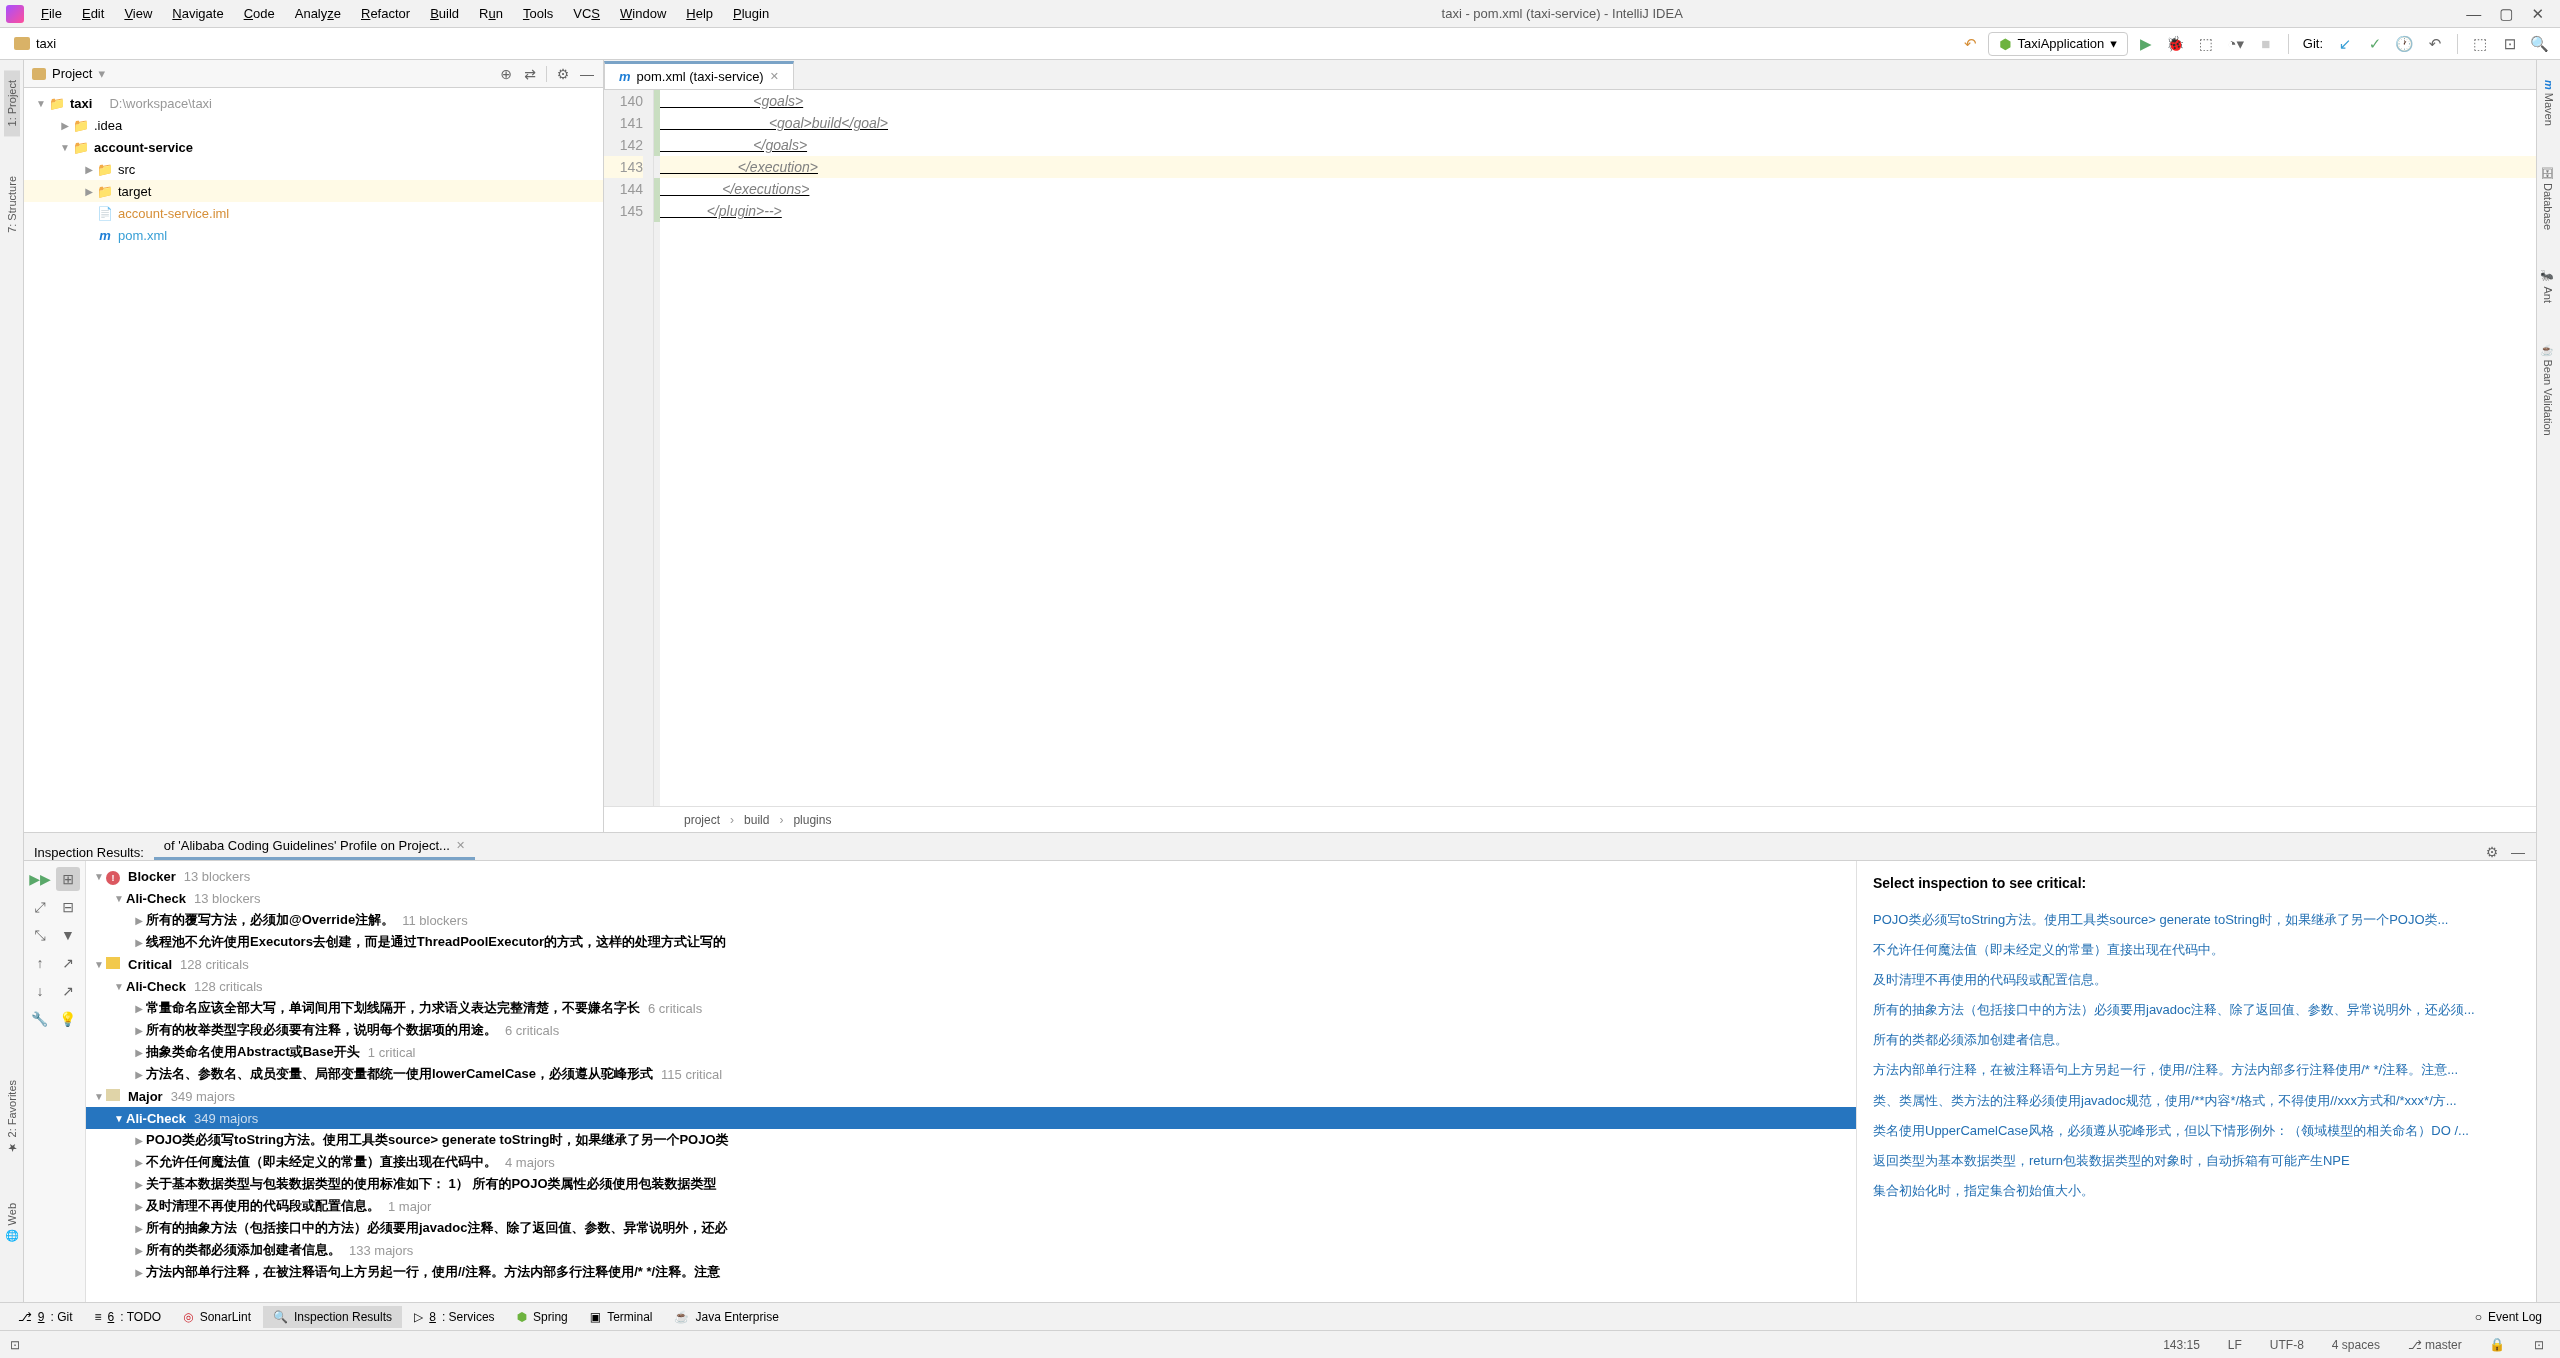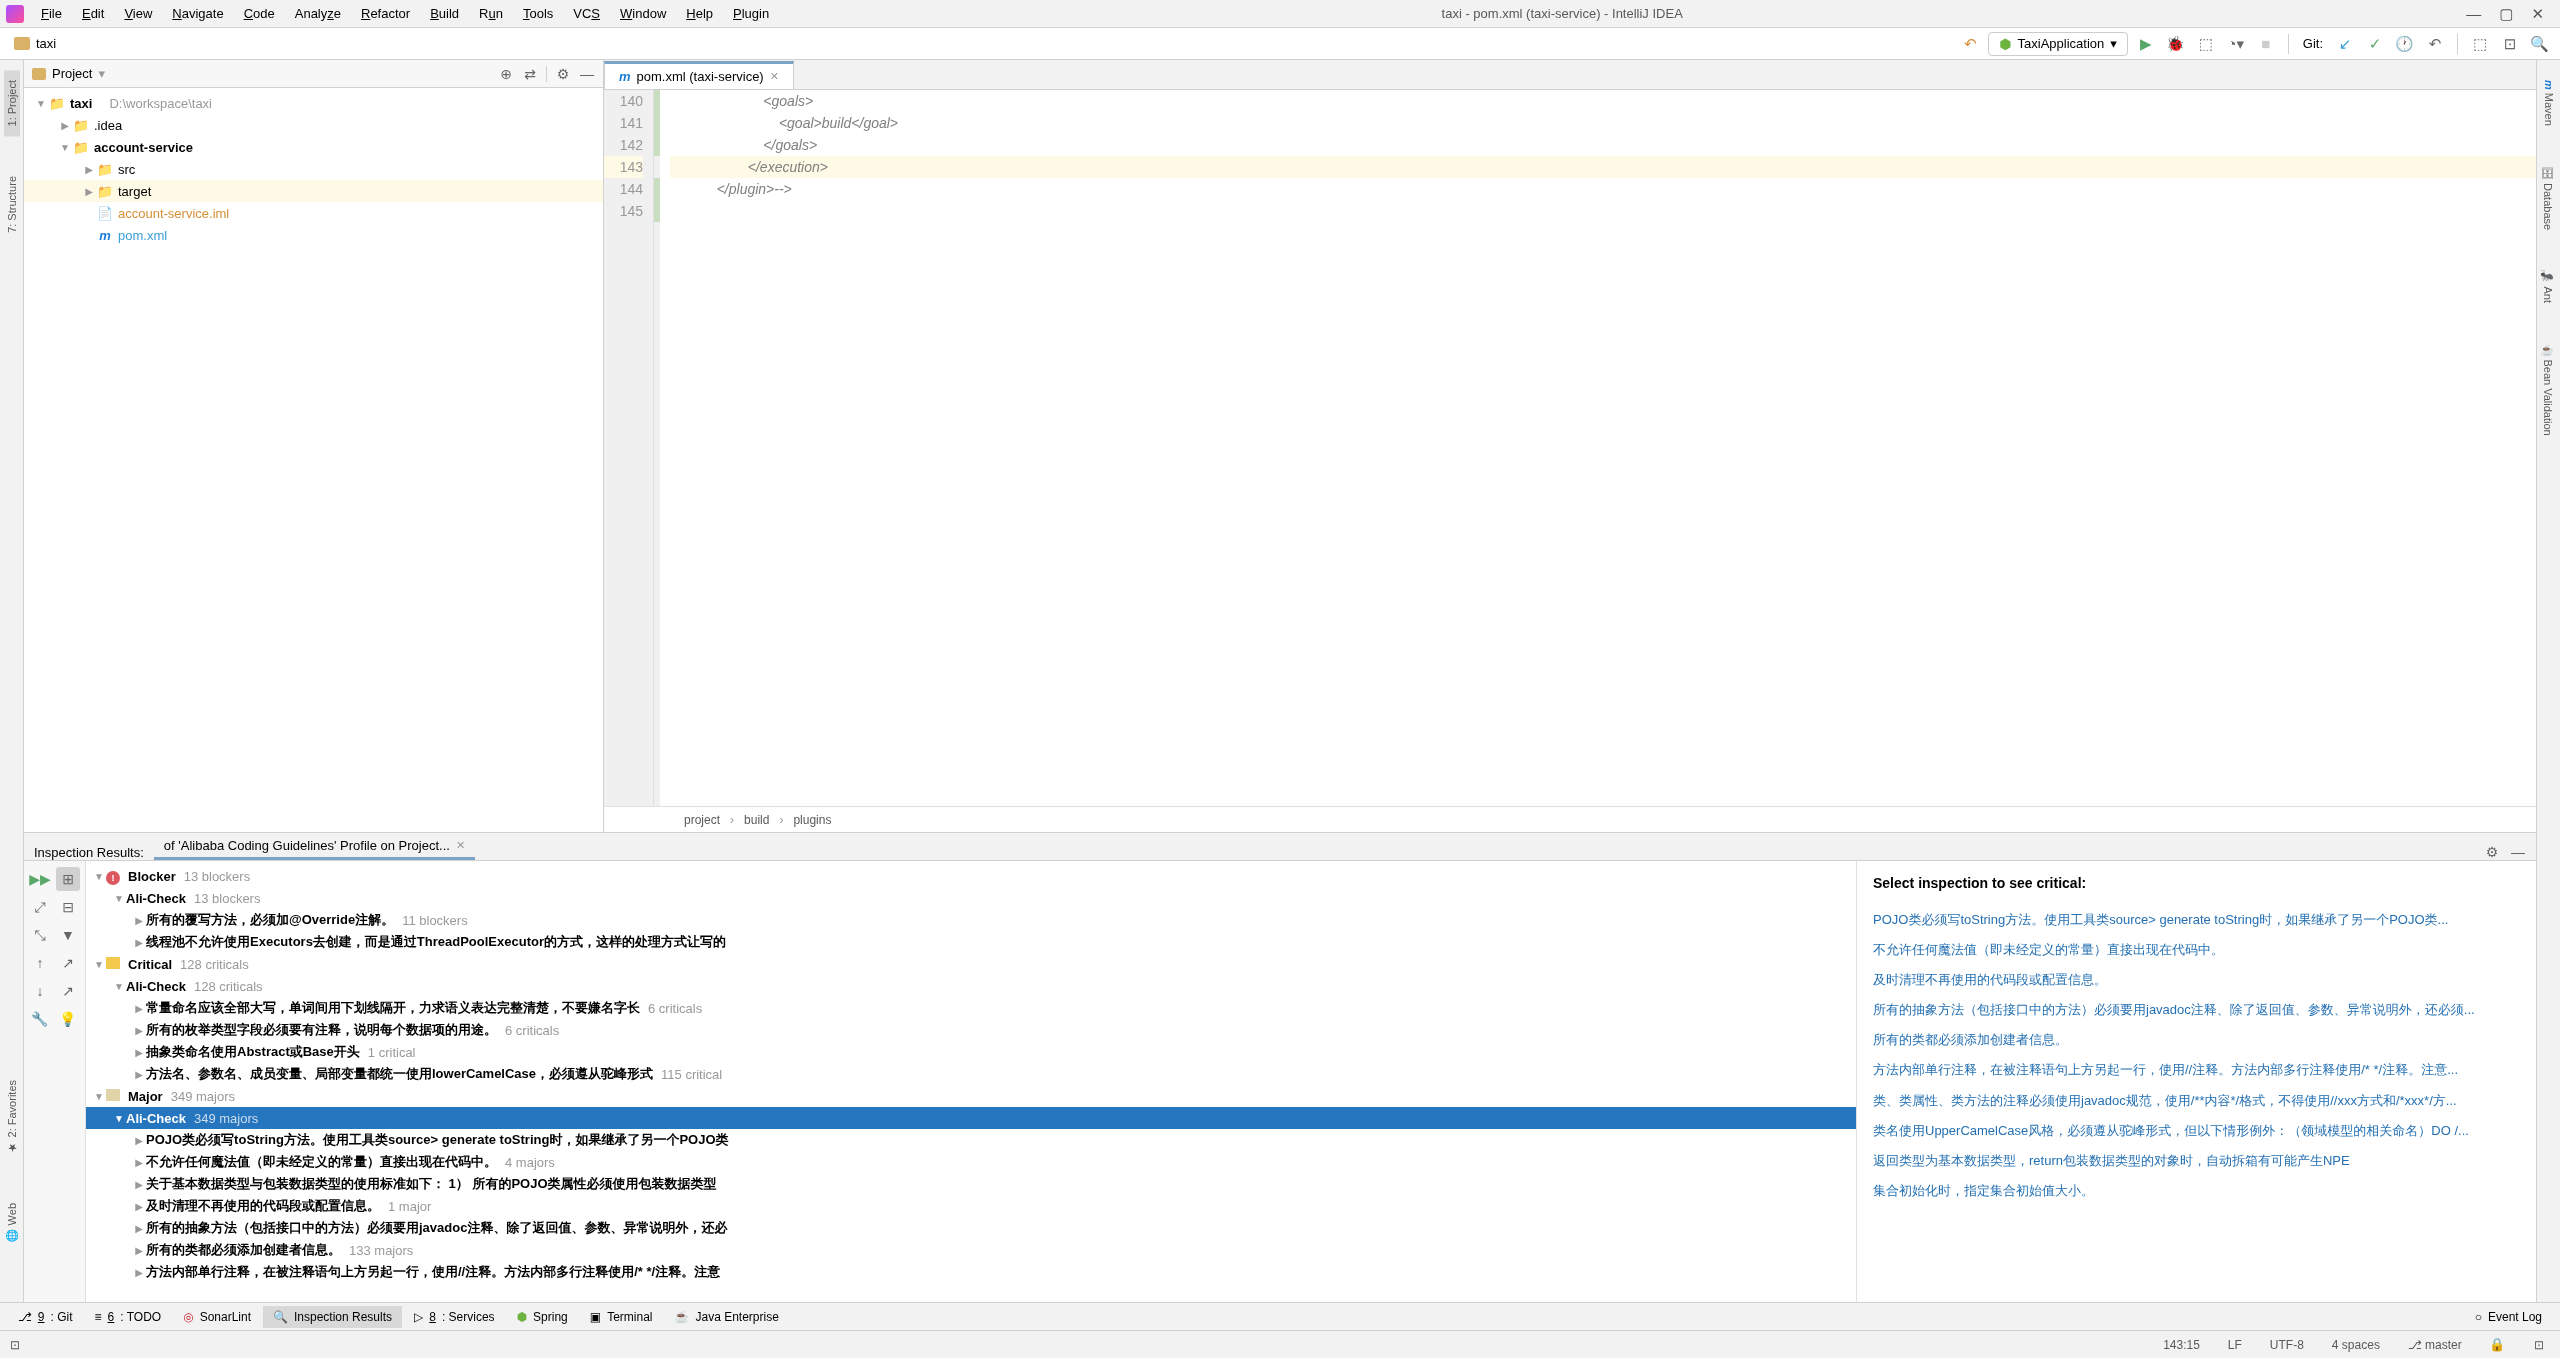--- a/index.html
+++ b/index.html
@@ -63,21 +63,21 @@
     .editor-area { flex: 1; display: flex; flex-direction: column; }
     .editor-tabs { height: 30px; background: #f2f2f2; border-bottom: 1px solid #d1d1d1; display: flex; align-items: flex-end; }
     .editor-tab { padding: 5px 14px; background: #fff; border: 1px solid #d1d1d1; border-bottom: none; display: flex; align-items: center; gap: 6px; border-top: 3px solid transparent; font-size: 13px; }
     .editor-tab.active { border-top: 3px solid #7aa3c7; }
     .tab-close { color: #999; font-size: 11px; }
     .editor-content { flex: 1; display: flex; overflow: hidden; font-family: "Consolas", monospace; font-size: 14px; }
     .gutter { width: 50px; background: #f0f0f0; color: #999; text-align: right; padding-right: 10px; border-right: 1px solid #e0e0e0; }
     .gutter-line { height: 22px; line-height: 22px; }
     .change-bar { width: 6px; background: #f0f0f0; }
     .change-mark { background: #c9dec1; width: 6px; height: 22px; }
-    .code-area { flex: 1; padding-left: 10px; position: relative; }
+    .code-area { flex: 1; position: relative; text-decoration: underline; }
     .code-line { height: 22px; line-height: 22px; color: #808080; font-style: italic; white-space: pre; }
     .code-highlight { background: #fffae6; }
     .breadcrumb { height: 26px; border-top: 1px solid #e0e0e0; display: flex; align-items: center; padding-left: 80px; gap: 10px; font-size: 12px; color: #595959; }
     .breadcrumb-sep { color: #999; }
     
     
     .inspection-panel { height: 470px; border-top: 1px solid #d1d1d1; display: flex; flex-direction: column; background: #fff; }
     .inspection-header { height: 28px; background: #f2f2f2; border-bottom: 1px solid #d1d1d1; display: flex; align-items: flex-end; padding: 0 10px; gap: 10px; }
     .inspection-header-title { font-size: 13px; }
     .inspection-tab { padding: 4px 10px; border-bottom: 3px solid #7aa3c7; color: #000; cursor: pointer; display: flex; align-items: center; gap: 6px; }
@@ -262,20 +262,21 @@
               <div class="change-mark"></div>
             <div style="height:22px"></div>
               <div class="change-mark"></div>
               <div class="change-mark"></div>
           </div>
           <div class="code-area">
             <div class="code-line">                        &lt;goals&gt;</div>
             <div class="code-line">                            &lt;goal&gt;build&lt;/goal&gt;</div>
             <div class="code-line">                        &lt;/goals&gt;</div>
             <div class="code-line code-highlight">                    &lt;/execution&gt;</div>
+            <div class="code-line">                &lt;/executions&gt;</div>
             <div class="code-line">            &lt;/plugin&gt;--&gt;</div>
           </div>
         </div>
         <div class="breadcrumb">
           <span>project</span>
             <span class="breadcrumb-sep">›</span>
           <span>build</span>
             <span class="breadcrumb-sep">›</span>
           <span>plugins</span>
         </div>

